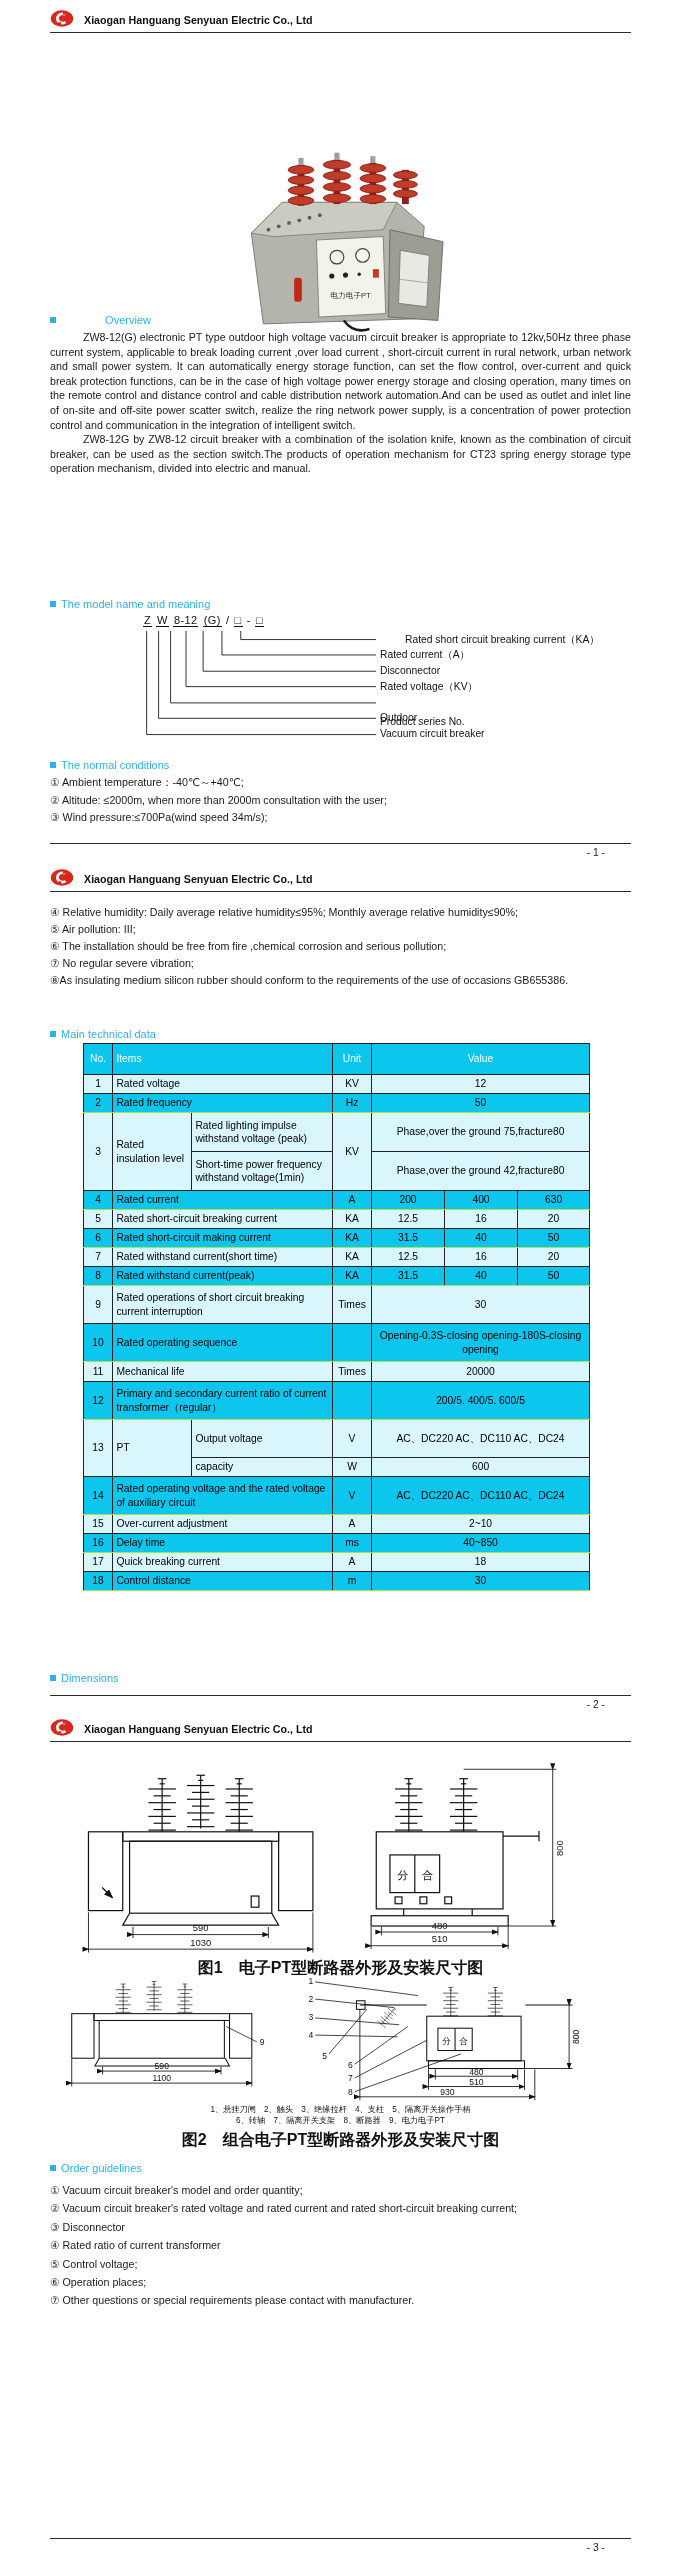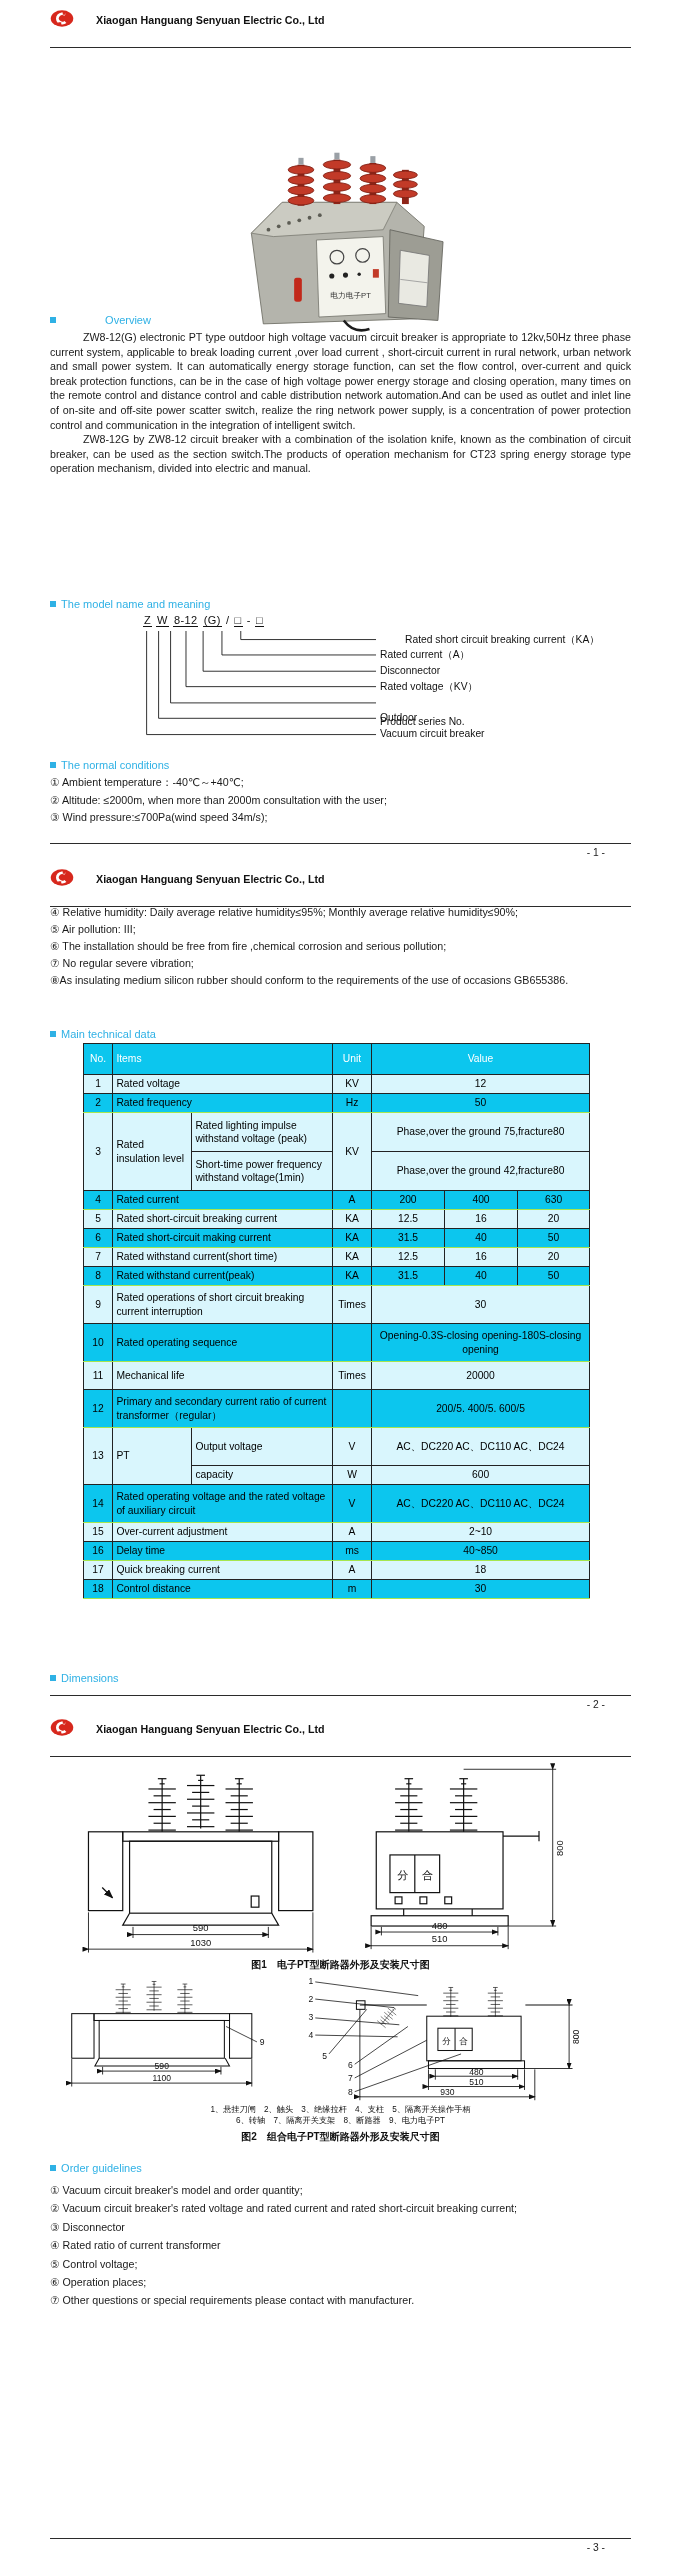--- a/index.html
+++ b/index.html
@@ -1,21 +1,21 @@
 <!DOCTYPE html>
 <html style="font-size:13.7px"><head>
 <meta charset="utf-8">
 <style>
   html,body{margin:0;padding:0;}
   body{width:680px;height:2576px;background:#ffffff;position:relative;
        font-family:"Liberation Sans", sans-serif;color:#1a1a1a;}
   .abs{position:absolute;}
   
   .pghead{position:absolute;left:50px;width:581px;border-bottom:1.7px solid #2b2b2b;
-          padding-bottom:16px;display:flex;align-items:center;gap:22px;}
+          padding-bottom:1px;display:flex;align-items:center;gap:10px;}
   .pghead .cname{font-size:10.7px;font-weight:bold;color:#111;}
   
   .pgfoot{position:absolute;left:50px;width:581px;border-top:1.7px solid #2b2b2b;
           text-align:right;font-size:10.3px;padding:2.6px 26px 0 0;box-sizing:border-box;color:#222;}
   
   .sectitle{position:absolute;left:50px;font-size:11px;color:#2fb1e5;display:flex;align-items:center;}
   .sectitle .sq{width:6px;height:6px;background:#2fb1e5;margin-right:5.1px;flex:0 0 auto;}
   
   .paras{position:absolute;left:50px;width:581px;font-size:10.7px;line-height:14.6px;}
   .paras p{margin:0;text-indent:33px;text-align:justify;}
@@ -31,21 +31,21 @@
   .mlabel{position:absolute;left:330px;font-size:10.3px;white-space:nowrap;color:#111;}
   
   .dtable{border-collapse:collapse;table-layout:fixed;width:506px;font-size:10.3px;color:#000;}
   .dtable td{border:0.9px solid #222;padding:0.9px 3.4px;text-align:center;vertical-align:middle;
              line-height:1.3;overflow:hidden;}
   .dtable tr.bright td{background:#0cc6ee;border-top:1.7px solid #a6e64d;border-bottom:1.7px solid #a6e64d;}
   .dtable tr.pale td{background:#d9f6fd;}
   .dtable tr.head td{background:#0cc6ee;color:#ffffff;border-bottom:0.9px solid #222;}
   .dtable td.l{text-align:left;}
   
-  .figcap{position:absolute;left:50px;width:581px;text-align:center;font-size:10px;font-weight:bold;color:#111;}
+  .figcap{position:absolute;left:50px;width:581px;text-align:center;font-size:16px;font-weight:bold;color:#111;}
   .figlegend{position:absolute;left:50px;width:581px;text-align:center;font-size:8.2px;line-height:11px;color:#111;}
   svg text{font-family:"Liberation Sans",sans-serif;}
 </style>
 </head>
 <body>
 
 <div class="pghead" style="top:8.6px;">
   <span>
     <svg width="24" height="19" viewBox="0 0 32 24">
       <ellipse cx="16" cy="12" rx="15" ry="11" fill="#d7281d"></ellipse>
@@ -291,21 +291,21 @@
     <td colspan="2" class="l">Rated operations of short circuit breaking current interruption</td>
     <td>Times</td>
     <td colspan="3">30</td>
   </tr>
   <tr class="bright" style="height:38px">
     <td>10</td>
     <td colspan="2" class="l">Rated operating sequence</td>
     <td></td>
     <td colspan="3">Opening-0.3S-closing opening-180S-closing opening</td>
   </tr>
-  <tr class="pale" style="height:28px">
+  <tr class="pale" style="height:20px">
     <td>11</td>
     <td colspan="2" class="l">Mechanical life</td>
     <td>Times</td>
     <td colspan="3">20000</td>
   </tr>
   <tr class="bright" style="height:38px">
     <td>12</td>
     <td colspan="2" class="l">Primary and secondary current ratio of current transformer（regular）</td>
     <td></td>
     <td colspan="3">200/5.  400/5.  600/5</td>

